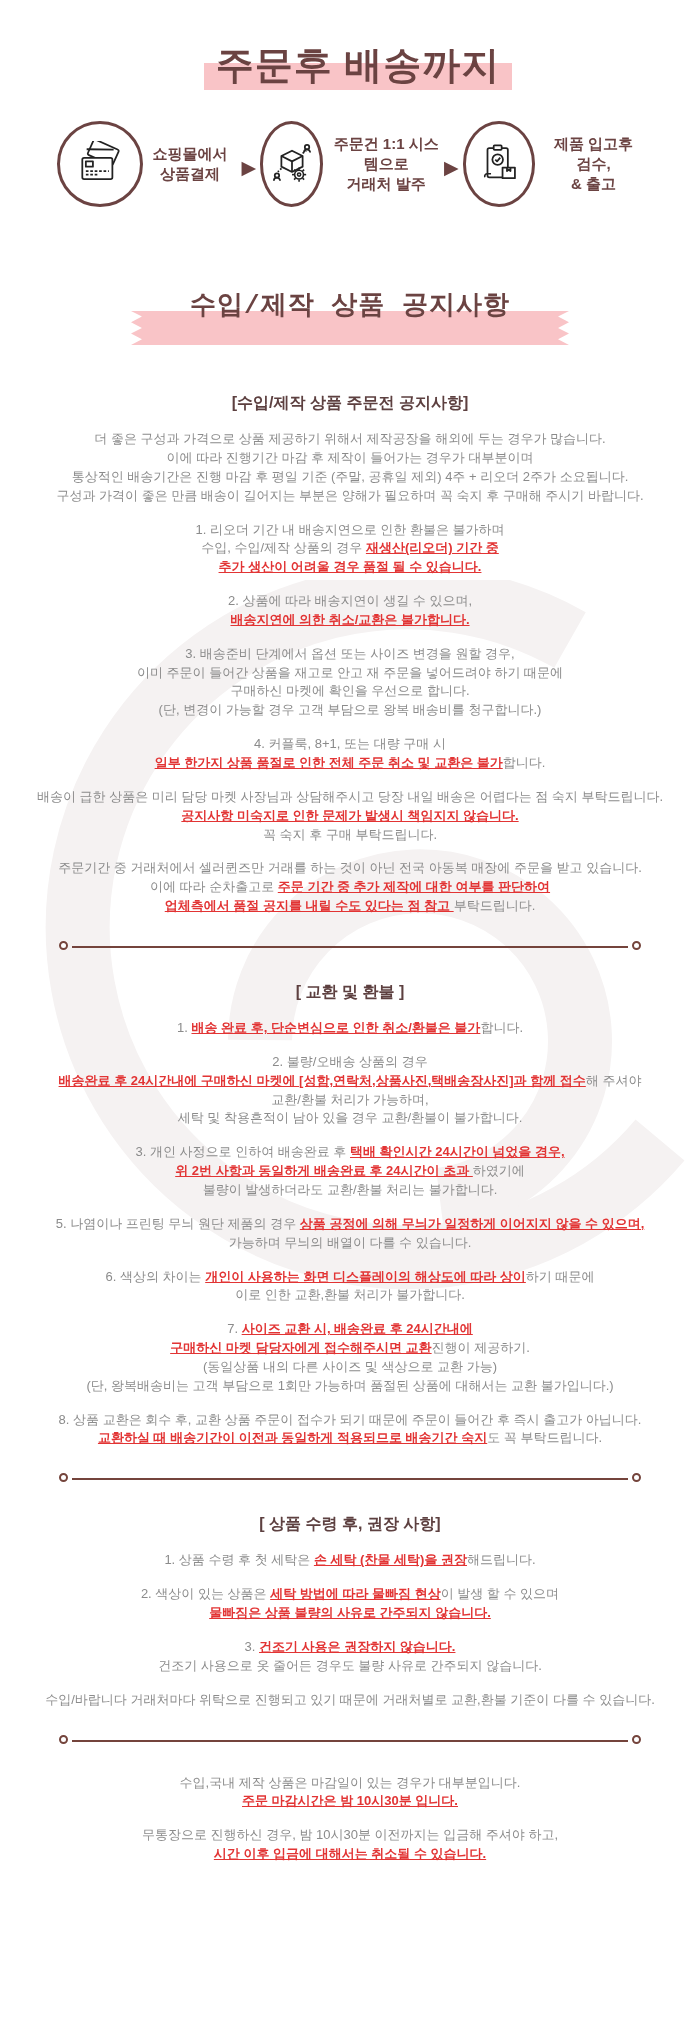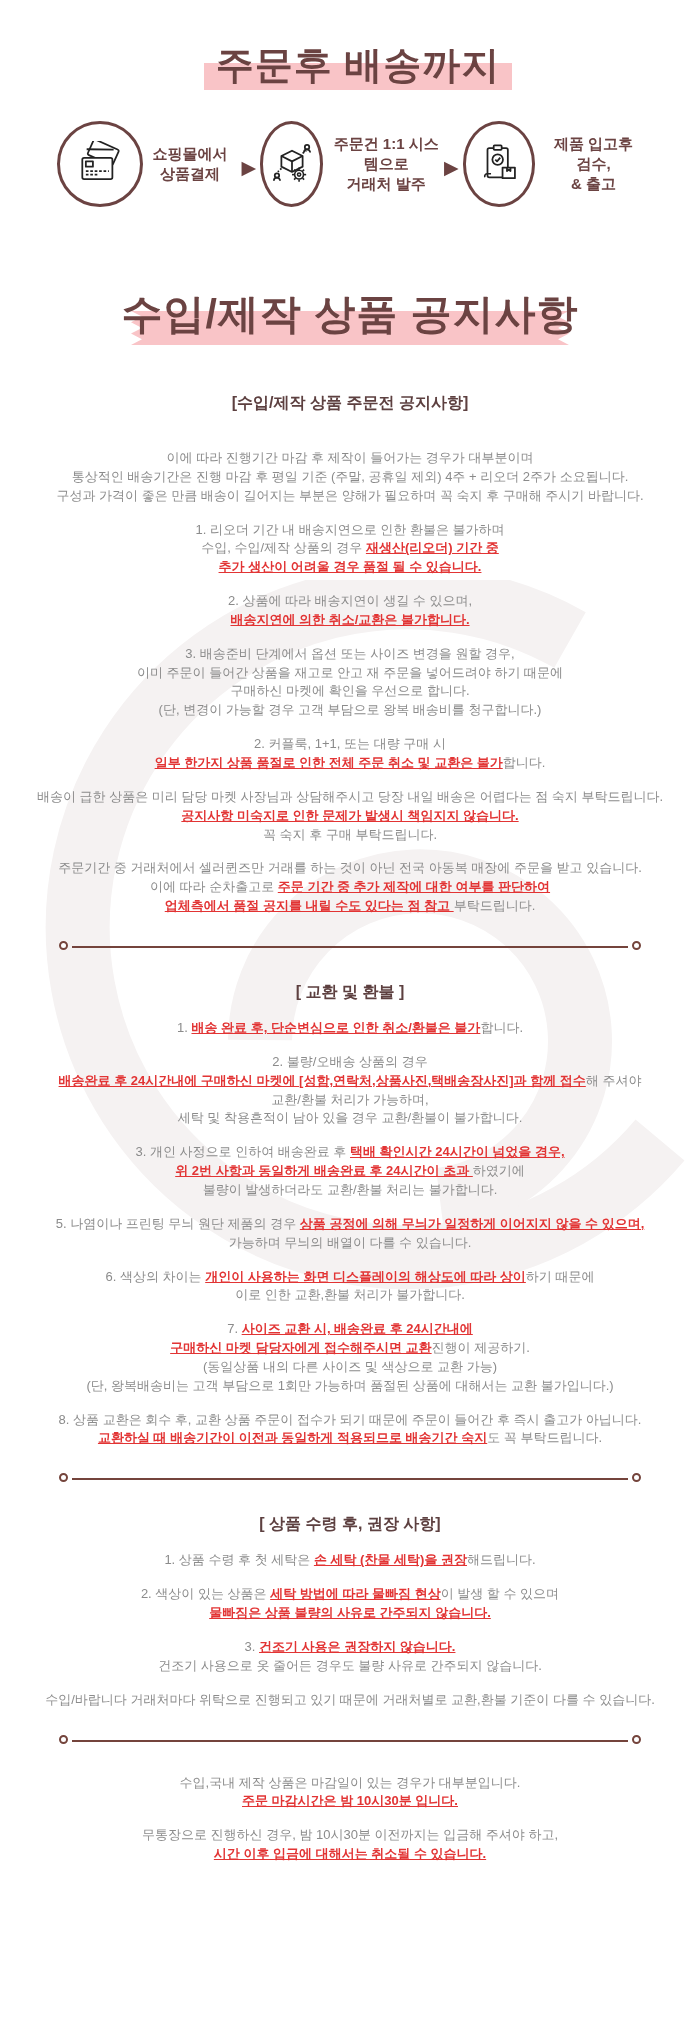--- a/index.html
+++ b/index.html
@@ -9,21 +9,21 @@
   *{box-sizing:border-box;}
   html,body{margin:0;padding:0;background:#fff;}
   body{font-family:"Liberation Sans","DejaVu Sans",sans-serif;}
   .page{width:700px;min-height:2030px;margin:0 auto;background:#fff;position:relative;overflow:hidden;padding-top:34px;}
   .watermark{position:absolute;top:580px;left:50%;transform:translateX(-50%);z-index:0;pointer-events:none;}
   .layer{position:relative;z-index:1;}
 
   
   .big-title{margin:6px 0 30px;text-align:center;font-size:38px;font-weight:800;color:var(--brown);letter-spacing:1px;padding-left:16px;}
   .hl{background:linear-gradient(180deg, transparent 40%, var(--pink) 40%, var(--pink) 97%, transparent 97%);padding:0 12px 5px;}
-  .big-title2{margin:74px 0 0;text-align:center;font-size:41px;font-weight:800;color:var(--brown);letter-spacing:1px;position:relative;height:58px;}
+  .big-title2{margin:74px 0 0;text-align:center;font-size:26px;font-weight:800;color:var(--brown);letter-spacing:1px;position:relative;height:58px;font-family:Liberation Mono, monospace;}
   .tape{position:absolute;left:50%;transform:translateX(-50%);bottom:0;width:438px;height:34px;background:var(--pink);z-index:0;
     clip-path:polygon(0% 0%,100% 0%,97.5% 16%,100% 33%,97.5% 50%,100% 66%,97.5% 83%,100% 100%,0% 100%,2.5% 83%,0% 66%,2.5% 50%,0% 33%,2.5% 16%);}
   .big-title2 .txt{position:relative;z-index:1;}
 
   
   .steps{display:flex;justify-content:center;align-items:flex-start;gap:4px;margin-top:18px;}
   .step{width:180px;display:flex;flex-direction:row;align-items:center;gap:9px;}
   .circle{width:86px;height:86px;border-radius:50%;border:3px solid var(--brown);background:#fff;display:flex;align-items:center;justify-content:center;color:var(--icon);}
   .arrow{height:92px;display:flex;align-items:center;color:var(--brown);font-size:19px;}
   .step-label{text-align:center;color:var(--brown);font-weight:700;font-size:15px;line-height:1.35;}
@@ -124,25 +124,25 @@
 
     </div>
 
     <h2 class="big-title2">
       <span class="tape"></span>
       <span class="txt">수입/제작 상품 공지사항</span>
     </h2>
 
     <div class="content">
         <div class="sec-heading">[수입/제작 상품 주문전 공지사항]</div>
-        <p class="para"><br><span class="t-g">이에 따라 진행기간 마감 후 제작이 들어가는 경우가 대부분이며</span><br><span class="t-g">통상적인 배송기간은 진행 마감 후 평일 기준 (주말, 공휴일 제외) 4주 + 리오더 2주가 소요됩니다.</span><br><span class="t-g">구성과 가격이 좋은 만큼 배송이 길어지는 부분은 양해가 필요하며 꼭 숙지 후 구매해 주시기 바랍니다.</span></p>
+        <p class="para"><span class="t-g">더 좋은 구성과 가격으로 상품 제공하기 위해서 제작공장을 해외에 두는 경우가 많습니다.</span><br><span class="t-g">이에 따라 진행기간 마감 후 제작이 들어가는 경우가 대부분이며</span><br><span class="t-g">통상적인 배송기간은 진행 마감 후 평일 기준 (주말, 공휴일 제외) 4주 + 리오더 2주가 소요됩니다.</span><br><span class="t-g">구성과 가격이 좋은 만큼 배송이 길어지는 부분은 양해가 필요하며 꼭 숙지 후 구매해 주시기 바랍니다.</span></p>
         <p class="para"><span class="t-g">1. 리오더 기간 내 배송지연으로 인한 환불은 불가하며</span><br><span class="t-g">수입, 수입/제작 상품의 경우 </span><span class="t-r">재생산(리오더) 기간 중</span><br><span class="t-r">추가 생산이 어려울 경우 품절 될 수 있습니다.</span></p>
         <p class="para"><span class="t-g">2. 상품에 따라 배송지연이 생길 수 있으며,</span><br><span class="t-r">배송지연에 의한 취소/교환은 불가합니다.</span></p>
         <p class="para"><span class="t-g">3. 배송준비 단계에서 옵션 또는 사이즈 변경을 원할 경우,</span><br><span class="t-g">이미 주문이 들어간 상품을 재고로 안고 재 주문을 넣어드려야 하기 때문에</span><br><span class="t-g">구매하신 마켓에 확인을 우선으로 합니다.</span><br><span class="t-g">(단, 변경이 가능할 경우 고객 부담으로 왕복 배송비를 청구합니다.)</span></p>
-        <p class="para"><span class="t-g">2. 커플룩, 1+1, 또는 대량 구매 시</span><br><span class="t-r">일부 한가지 상품 품절로 인한 전체 주문 취소 및 교환은 불가</span><span class="t-g">합니다.</span></p>
+        <p class="para"><span class="t-g">4. 커플룩, 8+1, 또는 대량 구매 시</span><br><span class="t-r">일부 한가지 상품 품절로 인한 전체 주문 취소 및 교환은 불가</span><span class="t-g">합니다.</span></p>
         <p class="para"><span class="t-g">배송이 급한 상품은 미리 담당 마켓 사장님과 상담해주시고 당장 내일 배송은 어렵다는 점 숙지 부탁드립니다.</span><br><span class="t-r">공지사항 미숙지로 인한 문제가 발생시 책임지지 않습니다.</span><br><span class="t-g">꼭 숙지 후 구매 부탁드립니다.</span></p>
         <p class="para"><span class="t-g">주문기간 중 거래처에서 셀러퀸즈만 거래를 하는 것이 아닌 전국 아동복 매장에 주문을 받고 있습니다.</span><br><span class="t-g">이에 따라 순차출고로 </span><span class="t-r">주문 기간 중 추가 제작에 대한 여부를 판단하여</span><br><span class="t-r">업체측에서 품절 공지를 내릴 수도 있다는 점 참고 </span><span class="t-g">부탁드립니다.</span></p>
         <div class="divider">
           <span class="dot dot-l"></span>
           <span class="dot dot-r"></span>
         </div>
         <div class="sec-heading">[ 교환 및 환불 ]</div>
         <p class="para"><span class="t-g">1. </span><span class="t-r">배송 완료 후, 단순변심으로 인한 취소/환불은 불가</span><span class="t-g">합니다.</span></p>
         <p class="para"><span class="t-g">2. 불량/오배송 상품의 경우</span><br><span class="t-r">배송완료 후 24시간내에 구매하신 마켓에 [성함,연락처,상품사진,택배송장사진]과 함께 접수</span><span class="t-g">해 주셔야</span><br><span class="t-g">교환/환불 처리가 가능하며,</span><br><span class="t-g">세탁 및 착용흔적이 남아 있을 경우 교환/환불이 불가합니다.</span></p>
         <p class="para"><span class="t-g">3. 개인 사정으로 인하여 배송완료 후 </span><span class="t-r">택배 확인시간 24시간이 넘었을 경우,</span><br><span class="t-r">위 2번 사항과 동일하게 배송완료 후 24시간이 초과 </span><span class="t-g">하였기에</span><br><span class="t-g">불량이 발생하더라도 교환/환불 처리는 불가합니다.</span></p>

